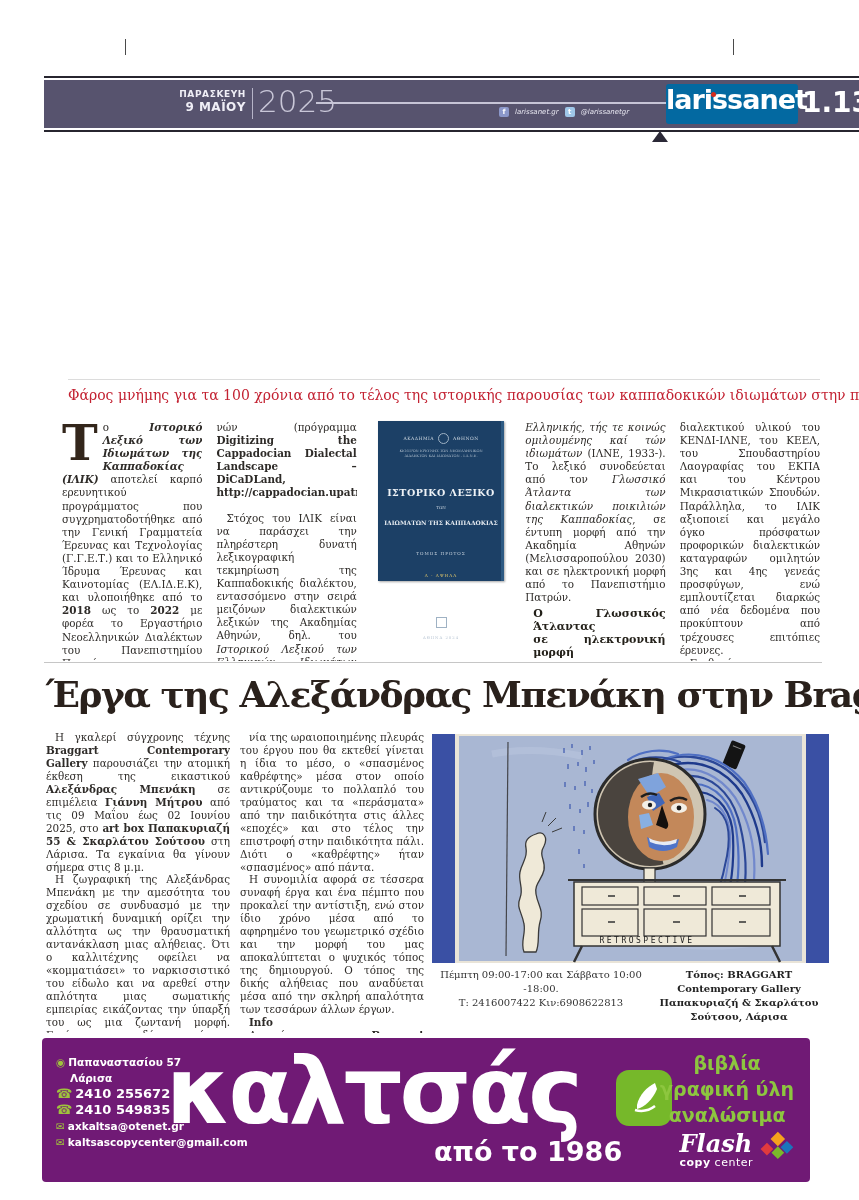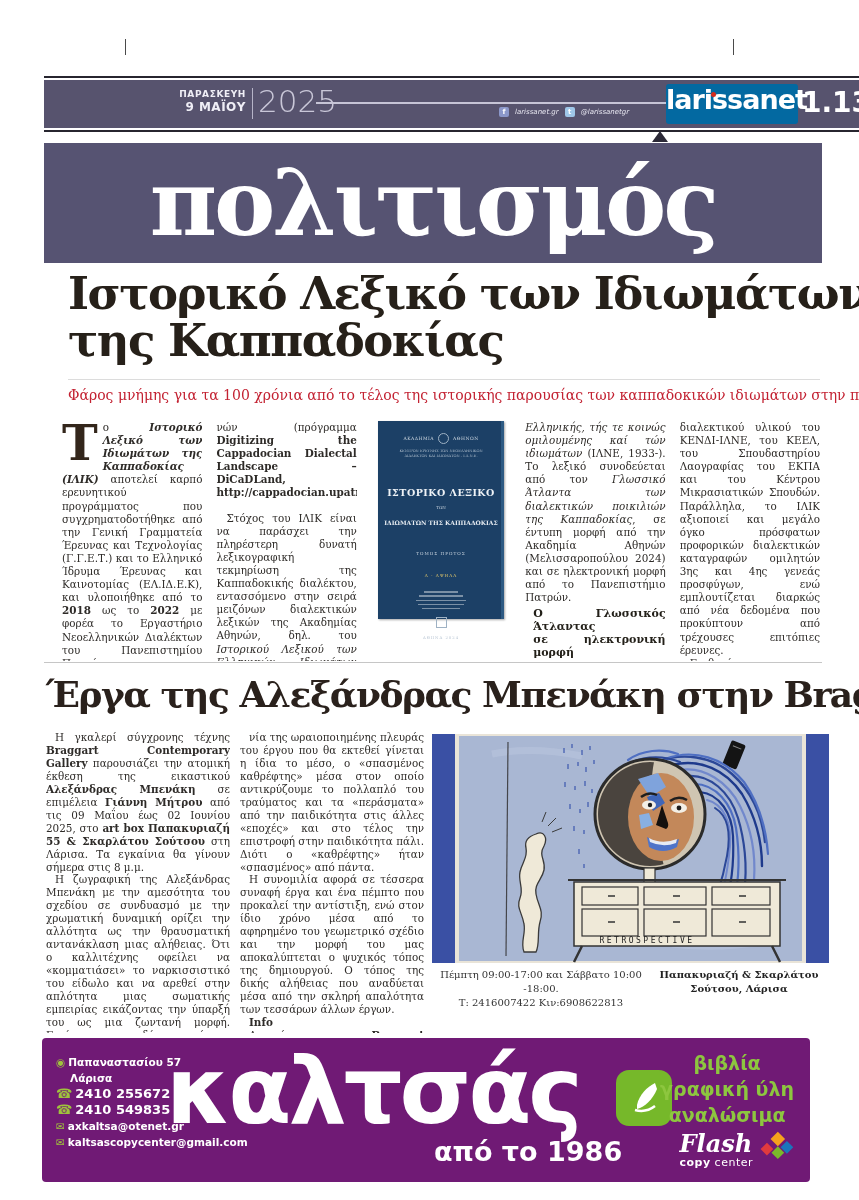--- a/index.html
+++ b/index.html
@@ -40,21 +40,21 @@
           padding-top:7px;font:500 14px "DejaVu Serif",serif;white-space:nowrap;}
   .a1-cols{position:absolute;left:62px;top:421px;width:758px;height:240px;display:flex;gap:14px;}
   .col{flex:1;font:10.4px/13.1px "DejaVu Serif",serif;color:#2e2b28;text-align:justify;overflow:hidden;}
   .col p{margin:0;}
   .col p.ind{text-indent:10px;}
   .col p.gap{margin-top:12px;}
   .dropcap{float:left;font:bold 48px/39px "DejaVu Serif",serif;color:#33261b;margin:3px 5px 0 0;}
   .subhead{font:bold 11px/13px "DejaVu Serif",serif;margin:3px 0 10px 8px;color:#232019;}
   
   .book-col{flex:1;display:flex;justify-content:center;overflow:visible;}
-  .book{position:relative;width:126px;height:198px;background:#1c4066;color:#dfe6ee;
+  .book{position:relative;width:126px;height:160px;background:#1c4066;color:#dfe6ee;
         text-align:center;font-family:"DejaVu Serif",serif;box-shadow:1px 1px 2px rgba(0,0,0,.35);}
   .bk-spine{position:absolute;right:0;top:0;width:3px;height:100%;background:#2d5a83;}
   .bk-head{margin-top:11px;display:flex;justify-content:center;align-items:center;gap:4px;
            font-size:4.5px;letter-spacing:.5px;color:#cfd8e2;}
   .bk-emblem{display:inline-block;width:9px;height:9px;border:1px solid #9fb2c4;border-radius:50%;}
   .bk-inst{margin-top:4px;font-size:3.6px;line-height:1.5;color:#aebdcc;}
   .bk-t1{margin-top:26px;font-size:9.5px;font-weight:bold;letter-spacing:.5px;color:#eef2f6;}
   .bk-t2{margin-top:2px;font-size:4px;color:#c8d3de;}
   .bk-t3{margin-top:2px;font-size:6px;font-weight:bold;color:#e6ebf1;}
   .bk-vol{margin-top:18px;font-size:4.2px;letter-spacing:1px;color:#c8d3de;}
@@ -126,28 +126,21 @@
     </div>
     <div class="logo-box">
       <span>larissanet</span>
       <span class="logo-dot"></span>
     </div>
     <div class="page-num">1.13</div>
   </header>
   <div class="rule" style="top:130px;"></div>
   <div class="m-tri"></div>
 
-  <section class="banner">
-    <span>πολιτισμός</span>
-  </section>
-
-  <div class="a1-head">
-    <div>Ιστορικό Λεξικό των Ιδιωμάτων</div>
-    <div>της Καππαδοκίας</div>
-  </div>
+
   <div class="a1-sub">Φάρος μνήμης για τα 100 χρόνια από το τέλος της ιστορικής παρουσίας των καππαδοκικών ιδιωμάτων στην πατρίδα τους</div>
 
   <div class="a1-cols">
     <div class="col">
       <span class="dropcap">Τ</span>
       <p><span>ο </span><span style="font-weight: bold; font-style: italic;">Ιστορικό Λεξικό των Ιδιωμάτων της Καππαδοκίας (ΙΛΙΚ)</span><span> αποτελεί καρπό ερευνητικού προγράμματος που συγχρηματοδοτήθηκε από την Γενική Γραμματεία Έρευνας και Τεχνολογίας (Γ.Γ.Ε.Τ.) και το Ελληνικό Ίδρυμα Έρευνας και Καινοτομίας (ΕΛ.ΙΔ.Ε.Κ), και υλοποιήθηκε από το </span><span style="font-weight: bold;">2018</span><span> ως το </span><span style="font-weight: bold;">2022</span><span> με φορέα το Εργαστήριο Νεοελληνικών Διαλέκτων του Πανεπιστημίου Πατρών, με την υποστήριξη του Κέντρου Ερεύνης των Νεοελληνικών Διαλέκτων και Ιδιωμάτων -ΙΛΝΕ της Ακαδημίας Αθη-</span></p>
     </div>
     <div class="col">
       <p><span>νών (πρόγραμμα </span><span style="font-weight: bold;">Digitizing the Cappadocian Dialectal Landscape – DiCaDLand, http://cappadocian.upatras.gr/el/</span></p>
       <p class="ind gap"><span>Στόχος του ΙΛΙΚ είναι να παράσχει την πληρέστερη δυνατή λεξικογραφική τεκμηρίωση της Καππαδοκικής διαλέκτου, εντασσόμενο στην σειρά μειζόνων διαλεκτικών λεξικών της Ακαδημίας Αθηνών, δηλ. του </span><span style="font-style: italic;">Ιστορικού Λεξικού των Ελληνικών Ιδιωμάτων της Κάτω Ιταλίας</span></p>
@@ -174,21 +167,21 @@
             <i></i>
             <i></i>
             <i></i>
             <i></i>
           </div>
         <div class="bk-pub"></div>
         <div class="bk-city">ΑΘΗΝΑ 2024</div>
       </div>
     </div>
     <div class="col">
-      <p><span style="font-style: italic;">Ελληνικής, τής τε κοινώς ομιλουμένης καί τών ιδιωμάτων</span><span> (ΙΛΝΕ, 1933-). Το λεξικό συνοδεύεται από τον </span><span style="font-style: italic;">Γλωσσικό Άτλαντα των διαλεκτικών ποικιλιών της Καππαδοκίας</span><span>, σε έντυπη μορφή από την Ακαδημία Αθηνών (Μελισσαροπούλου 2024) και σε ηλεκτρονική μορφή από το Πανεπιστήμιο Πατρών.</span></p>
+      <p><span style="font-style: italic;">Ελληνικής, τής τε κοινώς ομιλουμένης καί τών ιδιωμάτων</span><span> (ΙΛΝΕ, 1933-). Το λεξικό συνοδεύεται από τον </span><span style="font-style: italic;">Γλωσσικό Άτλαντα των διαλεκτικών ποικιλιών της Καππαδοκίας</span><span>, σε έντυπη μορφή από την Ακαδημία Αθηνών (Μελισσαροπούλου 2030) και σε ηλεκτρονική μορφή από το Πανεπιστήμιο Πατρών.</span></p>
       <div class="subhead">
         <div>Ο Γλωσσικός Άτλαντας</div>
         <div>σε ηλεκτρονική μορφή</div>
       </div>
 
     </div>
     <div class="col">
       <p>διαλεκτικού υλικού του ΚΕΝΔΙ-ΙΛΝΕ, του ΚΕΕΛ, του Σπουδαστηρίου Λαογραφίας του ΕΚΠΑ και του Κέντρου Μικρασιατικών Σπουδών. Παράλληλα, το ΙΛΙΚ αξιοποιεί και μεγάλο όγκο πρόσφατων προφορικών διαλεκτικών καταγραφών ομιλητών 3ης και 4ης γενεάς προσφύγων, ενώ εμπλουτίζεται διαρκώς από νέα δεδομένα που προκύπτουν από τρέχουσες επιτόπιες έρευνες.</p>
       <p class="ind">Επιθυμία των συντελεστών του έργου ήταν αυτό να αποτελέσει έναν φάρο μνήμης για τα 100 χρόνια από το τέλος της ιστορικής παρουσίας των καππαδοκικών ιδιωμάτων στην πατρίδα τους.</p>
     </div>
@@ -281,20 +274,21 @@
     <path d="M176,162 h7 M241,162 h7 M307,162 h7 M176,188 h7 M241,188 h7 M307,188 h7" stroke="#333" stroke-width="1.6" fill="none"></path>
     <path d="M150,212 l-8,16 M340,212 l8,16" stroke="#333" stroke-width="2.5" fill="none"></path>
     <text x="215" y="209" text-anchor="middle" font-family="DejaVu Sans Mono, monospace" font-size="8" letter-spacing="2.5" fill="#222">RETROSPECTIVE</text>
   </svg>
 
   <div class="cap-l">
     <div>Πέμπτη 09:00-17:00 και Σάββατο 10:00 -18:00.</div>
     <div>Τ: 2416007422  Κιν:6908622813</div>
   </div>
   <div class="cap-r">
+    <div>Τόπος: BRAGGART Contemporary Gallery</div>
     <div>Παπακυριαζή &amp; Σκαρλάτου Σούτσου, Λάρισα</div>
   </div>
 
   <div class="ad">
     <div class="ad-left">
       <div><span class="ad-ic">◉</span><span>Παπαναστασίου 57</span></div>
       <div class="ad-indent">Λάρισα</div>
       <div class="big"><span class="ad-ic">☎</span><span>2410 255672</span></div>
       <div class="big"><span class="ad-ic">☎</span><span>2410 549835</span></div>
       <div><span class="ad-ic">✉</span><span>axkaltsa@otenet.gr</span></div>

